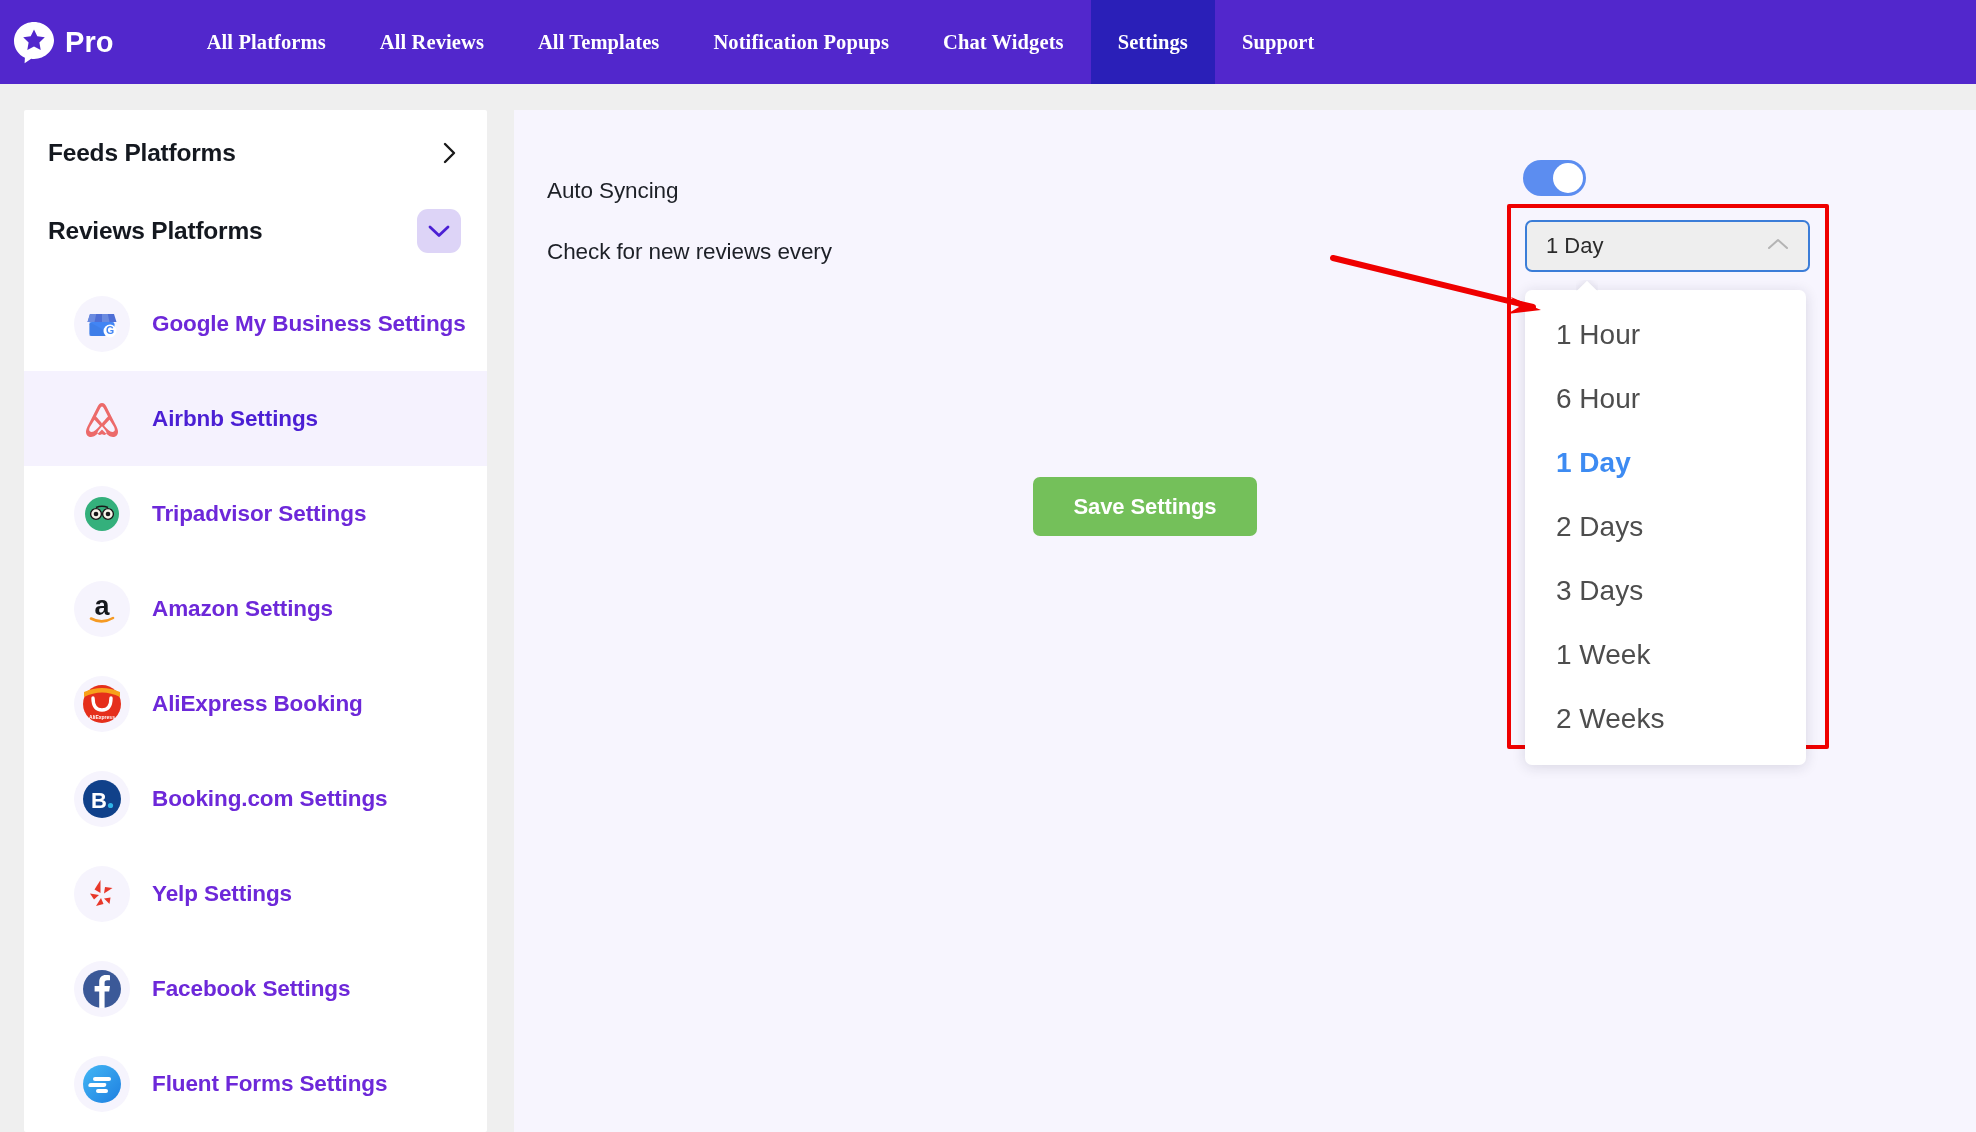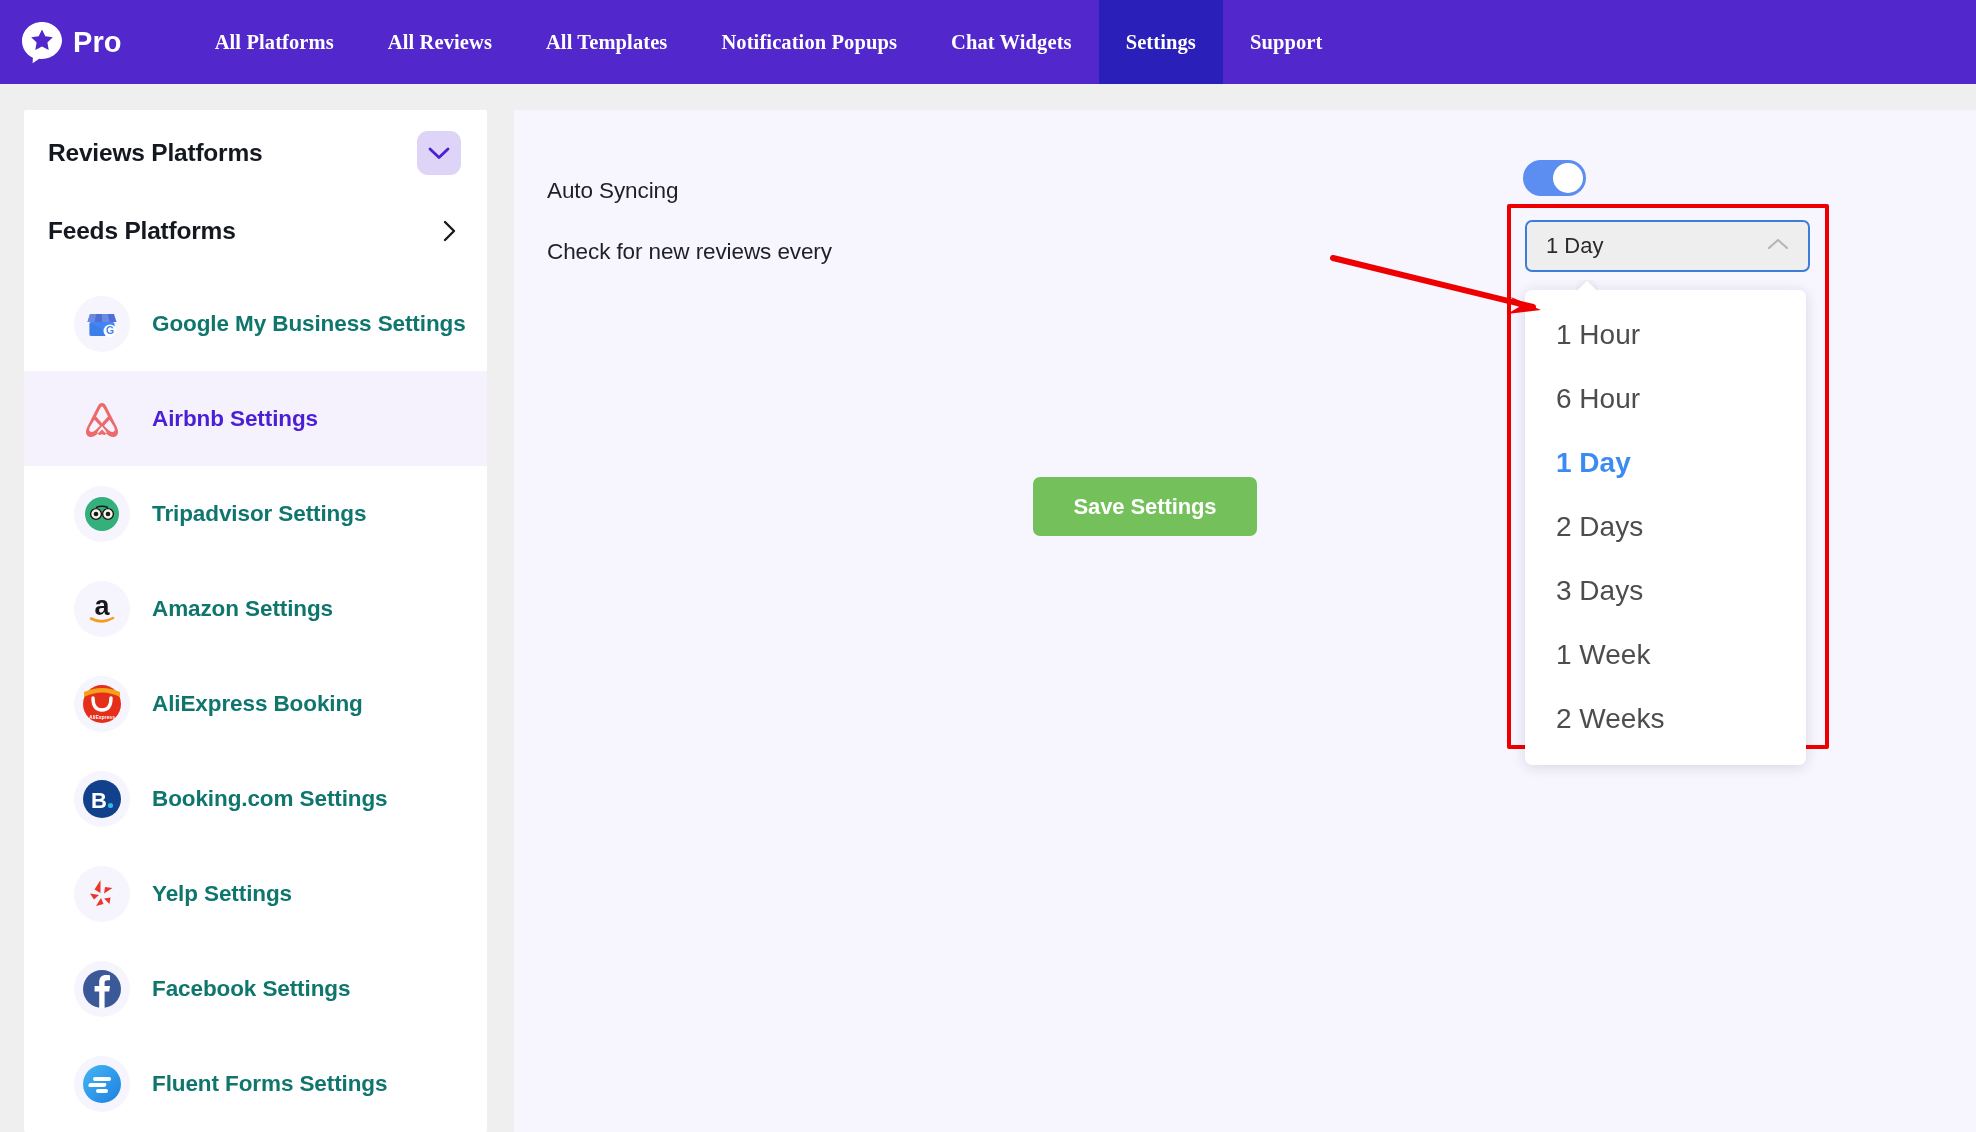--- a/index.html
+++ b/index.html
@@ -17,21 +17,21 @@
     height: 84px;
     background: #5227cc;
     display: flex;
     align-items: stretch;
     position: relative;
   }
   .brand {
     display: flex;
     align-items: center;
     gap: 9px;
-    padding-left: 20px;
+    padding-left: 12px;
     padding-right: 10px;
   }
   .brand-mark {
     width: 44px; height: 44px;
     position: relative;
     flex: 0 0 auto;
   }
   .brand-text {
     color: #ffffff;
     font-size: 29px;
@@ -105,21 +105,21 @@
     align-items: center;
     gap: 22px;
     padding: 0 24px 0 50px;
     height: 95px;
     cursor: pointer;
   }
   .side-item.active { background: #f5f2fe; }
   .side-item .label {
     font-size: 22.5px;
     font-weight: 700;
-    color: #0f766e;
+    color: #6d28d9;
     letter-spacing: -.1px;
     white-space: nowrap;
   }
   .side-item.active .label { color: #4b1fd4; }
   .ic {
     width: 56px; height: 56px;
     border-radius: 50%;
     background: #f6f4fd;
     flex: 0 0 56px;
     display: flex; align-items: center; justify-content: center;
@@ -297,33 +297,33 @@
     <div class="navitem active">Settings</div>
     <div class="navitem">Support</div>
   </div>
 </div>
 
 <div class="page">
 
   <div class="sidebar">
 
     <div class="side-head">
+      <span class="title">Feeds Platforms</span>
+      <span class="chev-plain">
+        <svg width="16" height="24" viewBox="0 0 16 24">
+            <path d="M3 3 L12 12 L3 21" fill="none" stroke="#1a1a1a" stroke-width="2.4" stroke-linecap="round" stroke-linejoin="round"></path>
+          </svg>
+      </span>
+    </div>
+
+    <div class="side-head">
       <span class="title">Reviews Platforms</span>
       <span class="chev-badge">
         <svg width="24" height="16" viewBox="0 0 24 16">
             <path d="M3 4 L12 12.5 L21 4" fill="none" stroke="#4b1fd4" stroke-width="2.8" stroke-linecap="round" stroke-linejoin="round"></path>
-          </svg>
-      </span>
-    </div>
-
-    <div class="side-head">
-      <span class="title">Feeds Platforms</span>
-      <span class="chev-plain">
-        <svg width="16" height="24" viewBox="0 0 16 24">
-            <path d="M3 3 L12 12 L3 21" fill="none" stroke="#1a1a1a" stroke-width="2.4" stroke-linecap="round" stroke-linejoin="round"></path>
           </svg>
       </span>
     </div>
 
     <div class="side-list">
 
       <div class="side-item">
         <span class="ic">
           <svg width="38" height="38" viewBox="0 0 38 38">
             <path d="M7 9 L31 9 L33.5 17 L4.5 17 Z" fill="#4f6fd6"></path>

